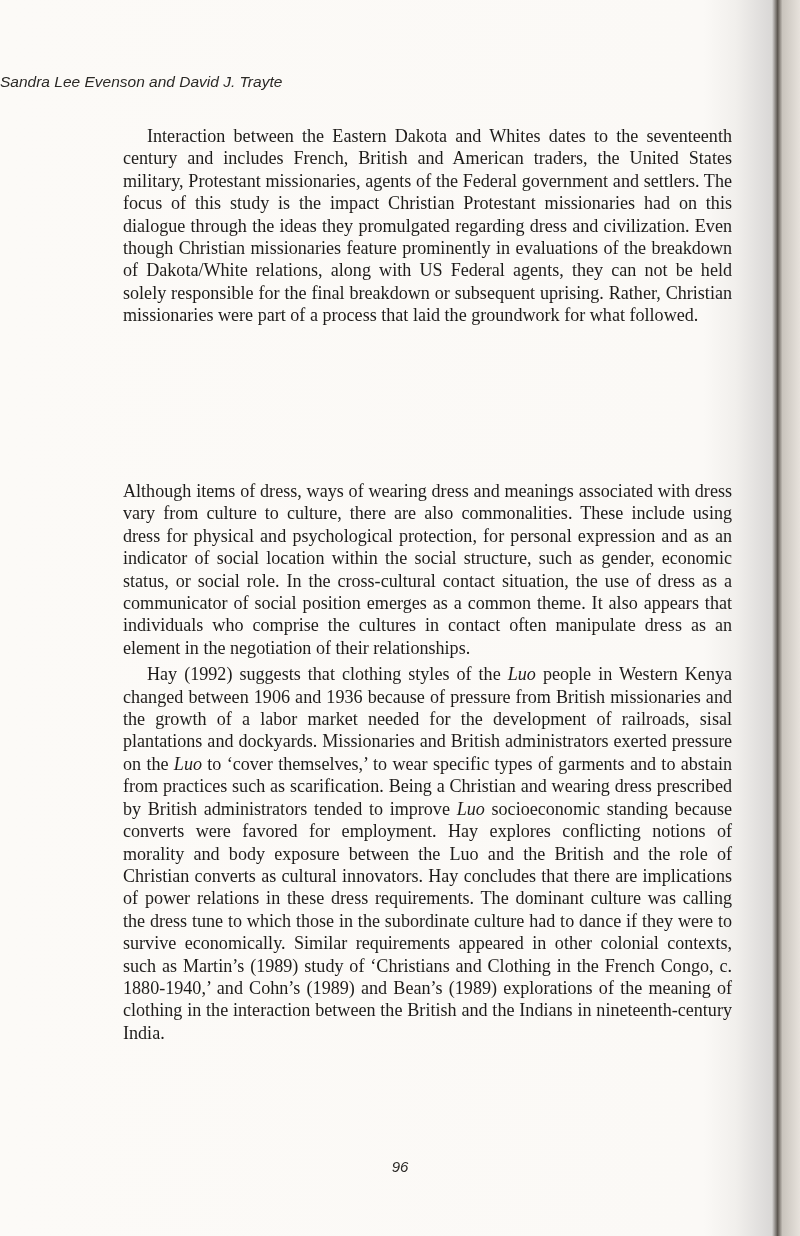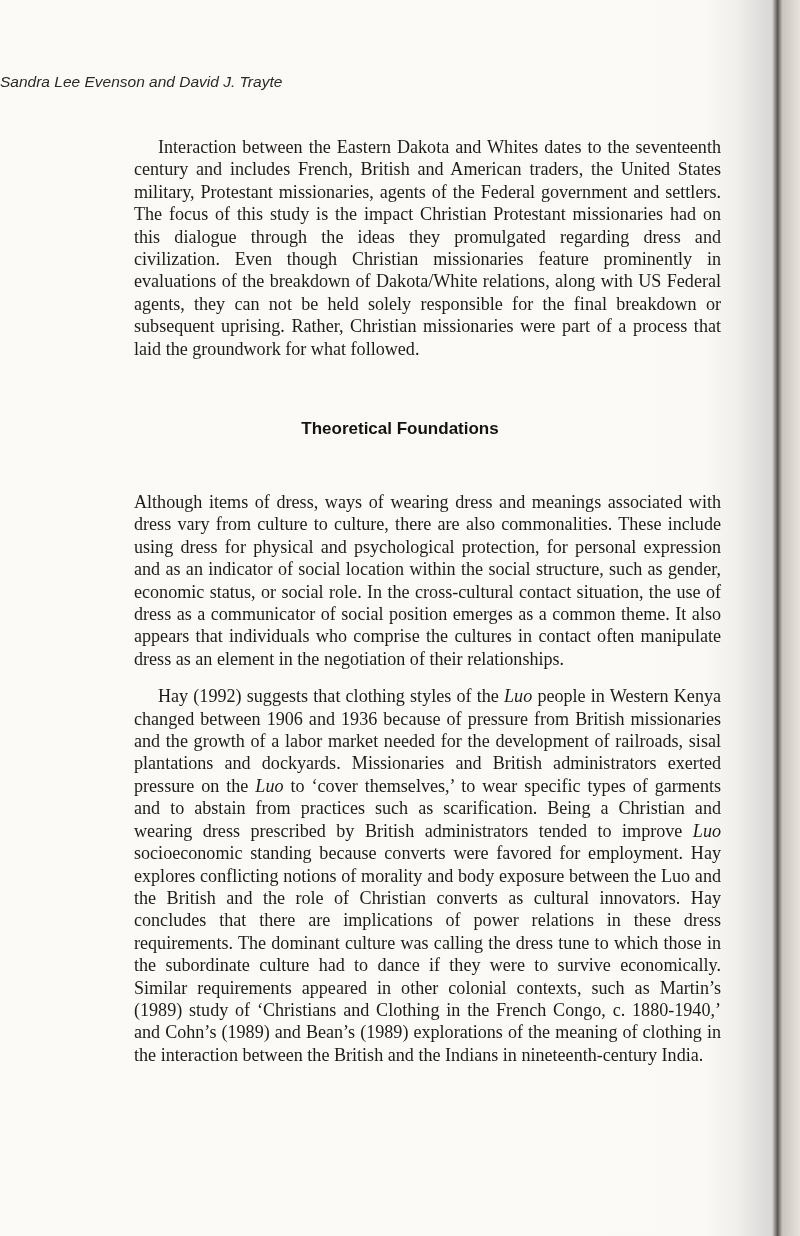--- a/index.html
+++ b/index.html
@@ -33,21 +33,21 @@
       position: absolute;
       left: 119px;
       width: 617px;
       font-family: "Liberation Serif", serif;
       font-size: 18.1px;
       line-height: 22.4px;
       color: #1e1c1a;
       text-align: justify;
     }
     .body-text p {
-      margin: 15px;
+      margin: 4px;
       text-indent: 24px;
     }
     .body-text p.noindent {
       text-indent: 0;
     }
     #para1 { top: 121px; }
     .heading {
       position: absolute;
       left: 0; width: 800px;
       top: 419px;
@@ -74,21 +74,21 @@
 <body>
 
 <div class="page">
 
   <div class="running-head">Sandra Lee Evenson and David J. Trayte</div>
 
   <div class="body-text" id="para1">
     <p>Interaction between the Eastern Dakota and Whites dates to the seventeenth century and includes French, British and American traders, the United States military, Protestant missionaries, agents of the Federal government and settlers. The focus of this study is the impact Christian Protestant missionaries had on this dialogue through the ideas they promulgated regarding dress and civilization. Even though Christian missionaries feature prominently in evaluations of the breakdown of Dakota/White relations, along with US Federal agents, they can not be held solely responsible for the final breakdown or subsequent uprising. Rather, Christian missionaries were part of a process that laid the groundwork for what followed.</p>
   </div>
 
-  <div class="heading">Theoretical Foundations</div>
 
   <div class="body-text" id="section2">
     <p class="noindent">Although items of dress, ways of wearing dress and meanings associated with dress vary from culture to culture, there are also commonalities. These include using dress for physical and psychological protection, for personal expression and as an indicator of social location within the social structure, such as gender, economic status, or social role. In the cross-cultural contact situation, the use of dress as a communicator of social position emerges as a common theme. It also appears that individuals who comprise the cultures in contact often manipulate dress as an element in the negotiation of their relationships.</p>
     <p><span>Hay (1992) suggests that clothing styles of the </span><em>Luo</em><span> people in Western Kenya changed between 1906 and 1936 because of pressure from British missionaries and the growth of a labor market needed for the development of railroads, sisal plantations and dockyards. Missionaries and British administrators exerted pressure on the </span><em>Luo</em><span> to ‘cover themselves,’ to wear specific types of garments and to abstain from practices such as scarification. Being a Christian and wearing dress prescribed by British administrators tended to improve </span><em>Luo</em><span> socioeconomic standing because converts were favored for employment. Hay explores conflicting notions of morality and body exposure between the Luo and the British and the role of Christian converts as cultural inno­vators. Hay concludes that there are implications of power relations in these dress requirements. The dominant culture was calling the dress tune to which those in the subordinate culture had to dance if they were to survive economically. Similar requirements appeared in other colonial contexts, such as Martin’s (1989) study of ‘Christians and Clothing in the French Congo, c. 1880-1940,’ and Cohn’s (1989) and Bean’s (1989) explorations of the meaning of clothing in the interaction between the British and the Indians in nineteenth-century India.</span></p>
   </div>
 
+  <div class="folio">96</div>
 
 </div>
 
 </body></html>

